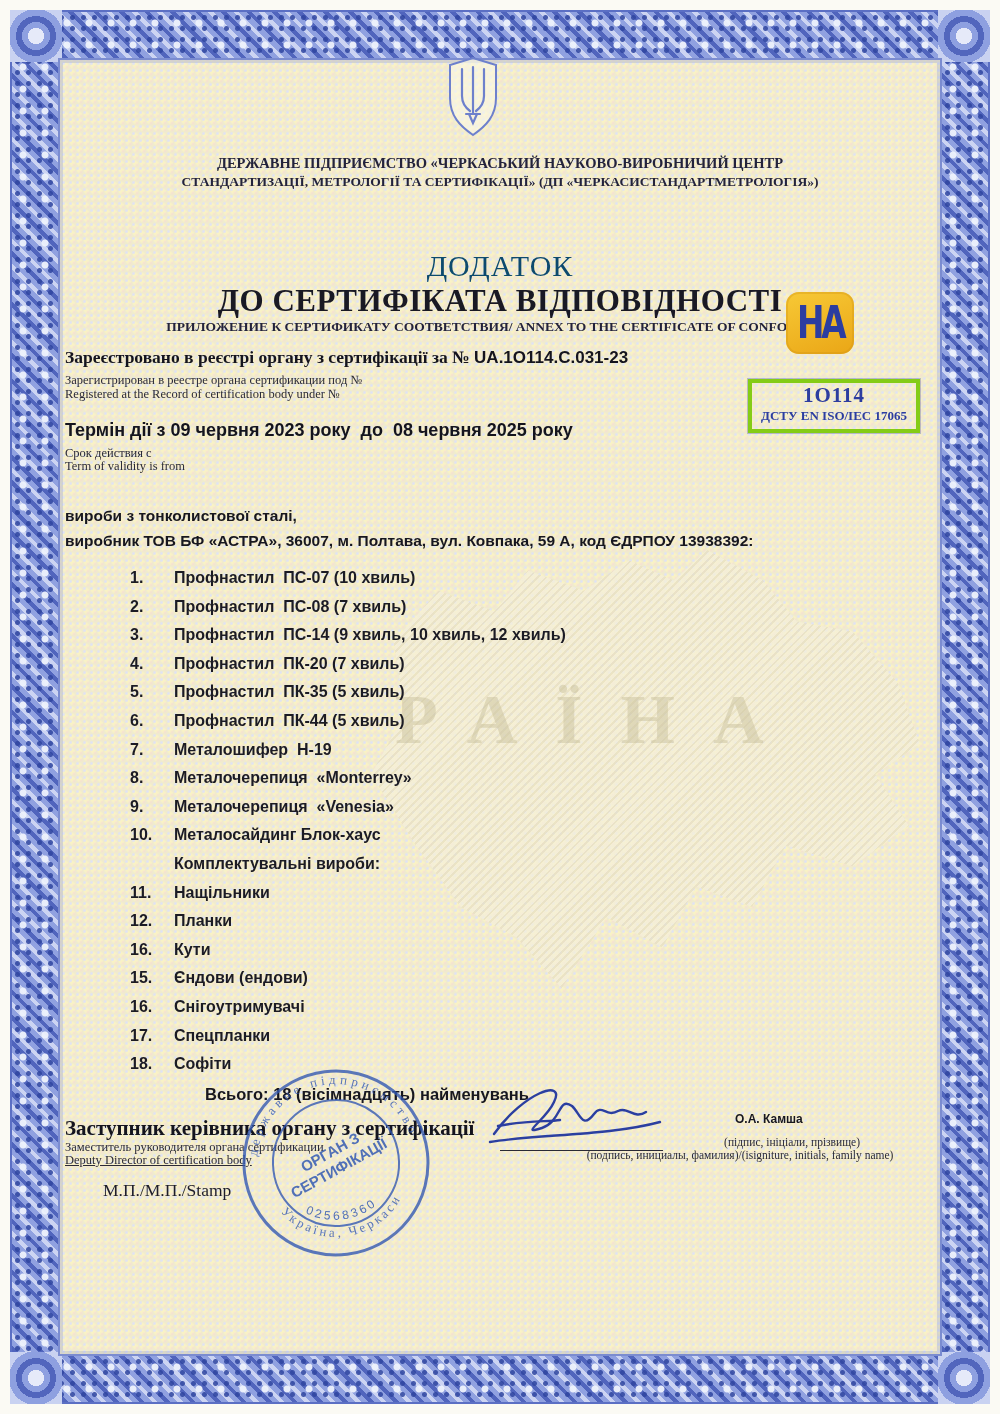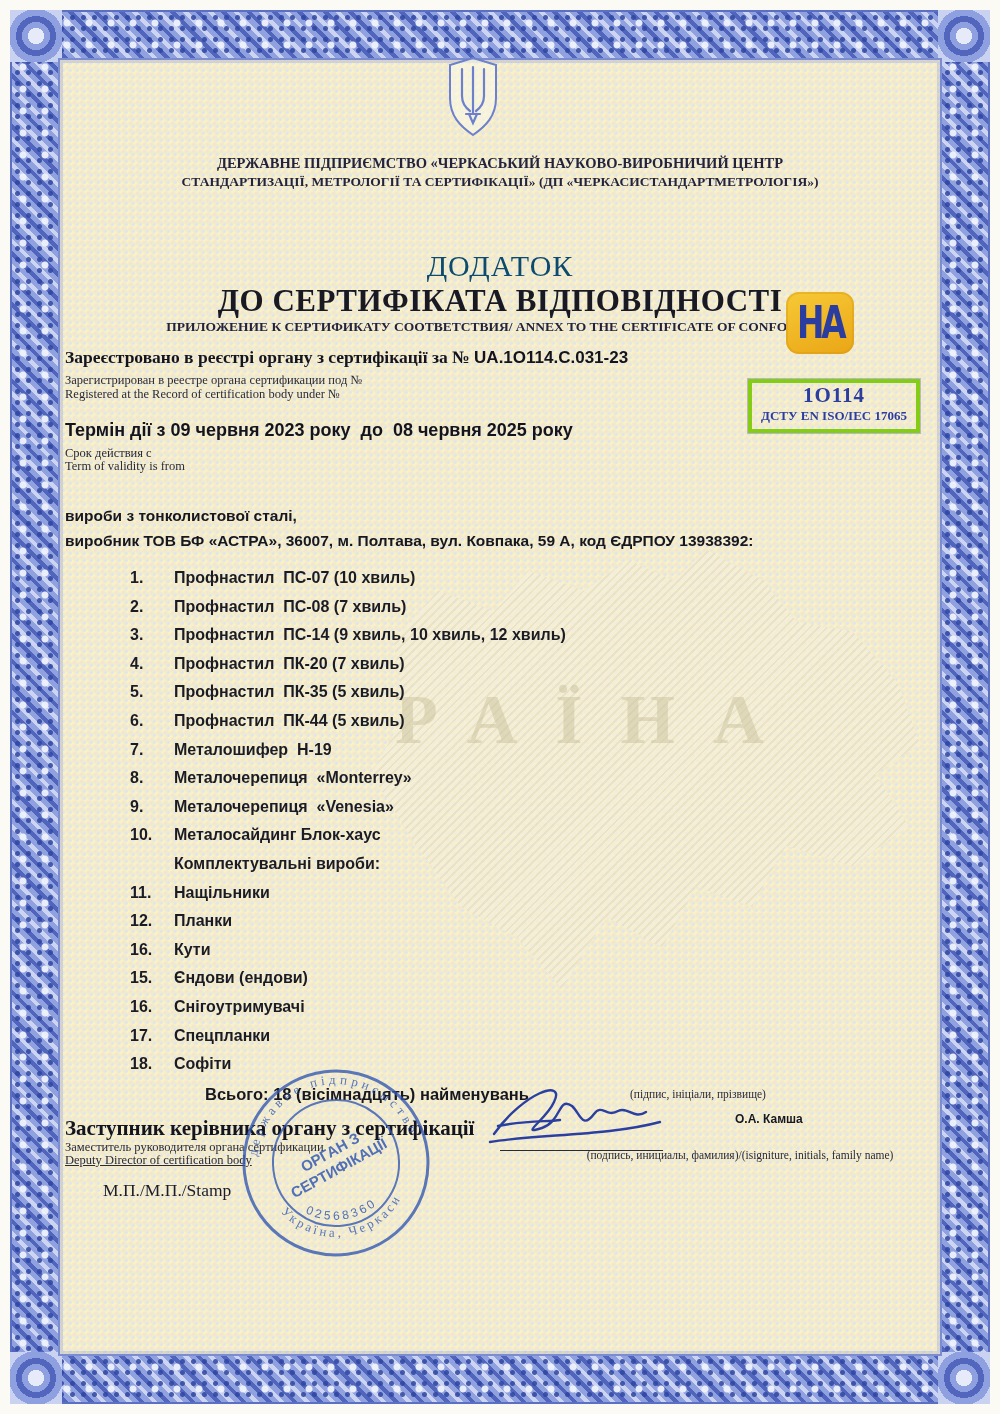--- a/index.html
+++ b/index.html
@@ -58,21 +58,21 @@
   .plist{left:130px;top:569px;width:720px;font-family:"Liberation Sans",sans-serif;font-size:16px;font-weight:bold;color:#1b1b24;}
   .prow{display:flex;height:28.6px;align-items:baseline;}
   .pnum{width:44px;flex:0 0 44px;}
   .plabel{white-space:pre;}
   .total{left:205px;top:1085px;font-family:"Liberation Sans",sans-serif;font-size:16.5px;font-weight:bold;color:#17171f;}
   
   .pos-ua{left:65px;top:1116px;font-size:21px;font-weight:bold;color:#14141e;}
   .pos-ru{left:65px;top:1140px;} .pos-en{left:65px;top:1153px;text-decoration:underline;}
   .mp{left:103px;top:1180px;font-size:17.5px;color:#1d1d2a;}
   .sig-name{left:735px;top:1112px;font-family:"Liberation Sans",sans-serif;font-size:12px;font-weight:bold;color:#17171f;}
-  .cap1{left:630px;top:1088px;width:230px;text-align:left;font-size:11.5px;color:#2a2a38;}
+  .cap1{left:630px;top:1136px;width:230px;text-align:right;font-size:11.5px;color:#2a2a38;}
   .cap2{left:525px;top:1149px;width:430px;text-align:center;font-size:11.5px;color:#2a2a38;}
   .sig-line{left:500px;top:1150px;width:163px;border-top:1.6px solid #2a2a35;height:0;}
   .sig-svg{left:488px;top:1076px;}
   
   .acc-logo{left:786px;top:292px;width:68px;height:62px;border-radius:13px;
     background:linear-gradient(160deg,#f7c936,#eaa616);display:flex;align-items:center;justify-content:center;
     box-shadow:inset 0 0 0 2px rgba(210,150,20,.35);}
   .acc-logo span{font-family:"DejaVu Sans",sans-serif;font-weight:bold;font-size:40px;color:#2c3da0;transform:scaleX(.82) scaleY(1.1);letter-spacing:-4px;}
   .acc-box{left:748px;top:379px;width:164px;height:46px;border:4px solid #84cc16;box-shadow:0 0 0 1px rgba(58,74,160,.3);
     text-align:center;color:#2c3da0;}

